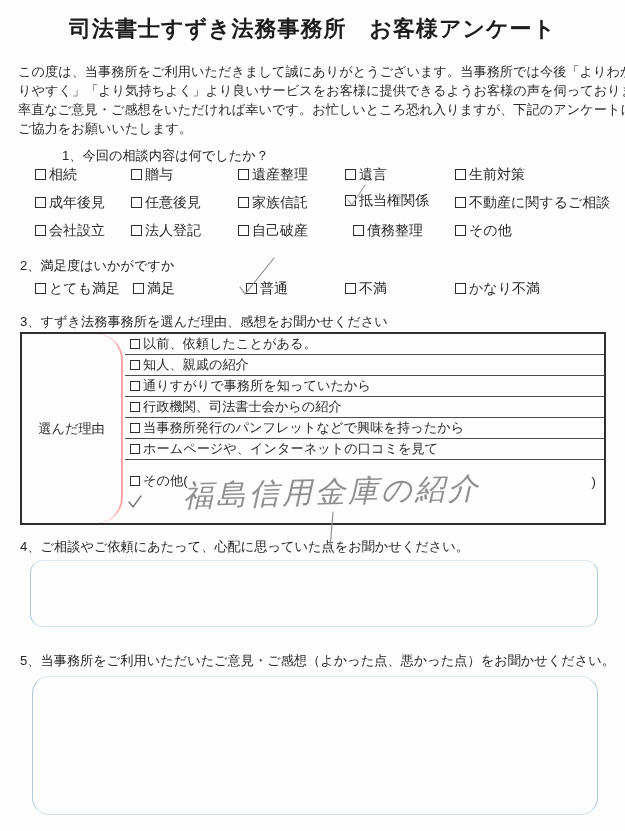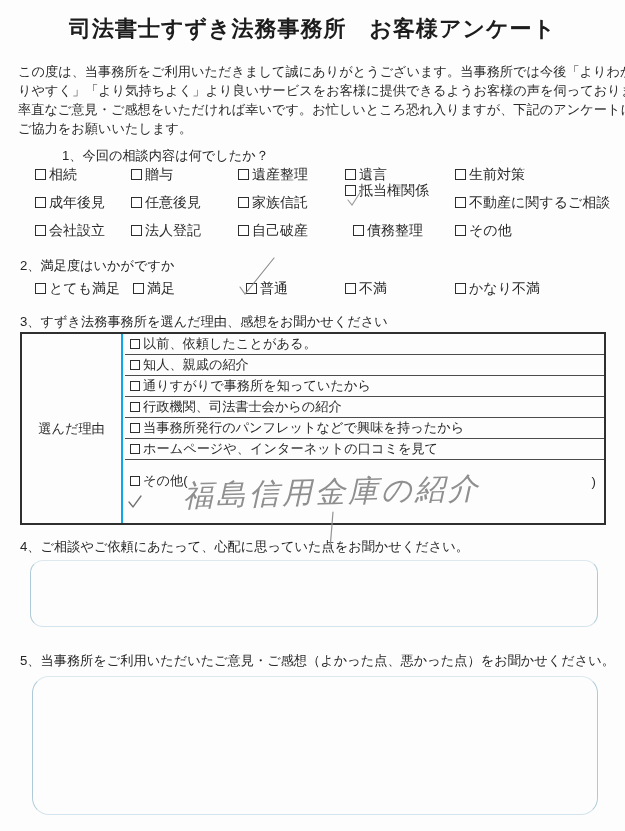--- a/index.html
+++ b/index.html
@@ -21,23 +21,24 @@
   }
   .cb.small{width:10px;height:10px;}
   .checksvg{position:absolute;pointer-events:none;}
   
   .rtable{
     position:absolute;left:20px;top:332px;width:586px;height:193px;
     border:2px solid #2f2f2f;box-sizing:border-box;background:#fdfdfd;
   }
   .rtable .hcell{
     position:absolute;left:0;top:0;width:101px;height:100%;
-    border-right:2px solid #0ea5e9;box-sizing:border-box;
+    border-right:2px solid #fca5a5;box-sizing:border-box;
     display:flex;align-items:center;justify-content:center;
     font-size:13.2px;
+    border-radius:26px;
   }
   .rtable .rows{position:absolute;left:103px;top:0;right:0;bottom:0;}
   .trow{
     box-sizing:border-box;border-bottom:1px solid #4c4c4c;
     display:flex;align-items:center;padding-left:5px;font-size:13.2px;height:21px;
   }
   .trow.last{height:42px;border-bottom:none;}
   .trow .paren-close{margin-left:auto;padding-right:8px;color:#2b2b2b;}
   .handwriting{
     position:absolute;left:183px;top:472px;width:300px;
@@ -69,21 +70,21 @@
 
   <span class="opt" style="left:35px;top:166px;"><span class="cb"></span><span>相続</span></span>
   <span class="opt" style="left:131px;top:166px;"><span class="cb"></span><span>贈与</span></span>
   <span class="opt" style="left:238px;top:166px;"><span class="cb"></span><span>遺産整理</span></span>
   <span class="opt" style="left:345px;top:166px;"><span class="cb"></span><span>遺言</span></span>
   <span class="opt" style="left:455px;top:166px;"><span class="cb"></span><span>生前対策</span></span>
 
   <span class="opt" style="left:35px;top:194px;"><span class="cb"></span><span>成年後見</span></span>
   <span class="opt" style="left:131px;top:194px;"><span class="cb"></span><span>任意後見</span></span>
   <span class="opt" style="left:238px;top:194px;"><span class="cb"></span><span>家族信託</span></span>
-  <span class="opt" style="left:345px;top:182px;"><span class="cb"></span><span>抵当権関係</span></span>
+  <span class="opt" style="left:345px;top:192px;"><span class="cb"></span><span>抵当権関係</span></span>
   <span class="opt" style="left:455px;top:194px;"><span class="cb"></span><span>不動産に関するご相談</span></span>
 
   <span class="opt" style="left:35px;top:222px;"><span class="cb"></span><span>会社設立</span></span>
   <span class="opt" style="left:131px;top:222px;"><span class="cb"></span><span>法人登記</span></span>
   <span class="opt" style="left:238px;top:222px;"><span class="cb"></span><span>自己破産</span></span>
   <span class="opt" style="left:345px;top:222px;padding-left:8px;"><span class="cb"></span><span>債務整理</span></span>
   <span class="opt" style="left:455px;top:222px;"><span class="cb"></span><span>その他</span></span>
 
   <svg class="checksvg" style="left:342px;top:181px;" width="28" height="28" viewBox="0 0 28 28">
     <path d="M6 19 l4 5 l13 -20" fill="none" stroke="#9a9a9a" stroke-width="1.1" stroke-linecap="round"></path>

